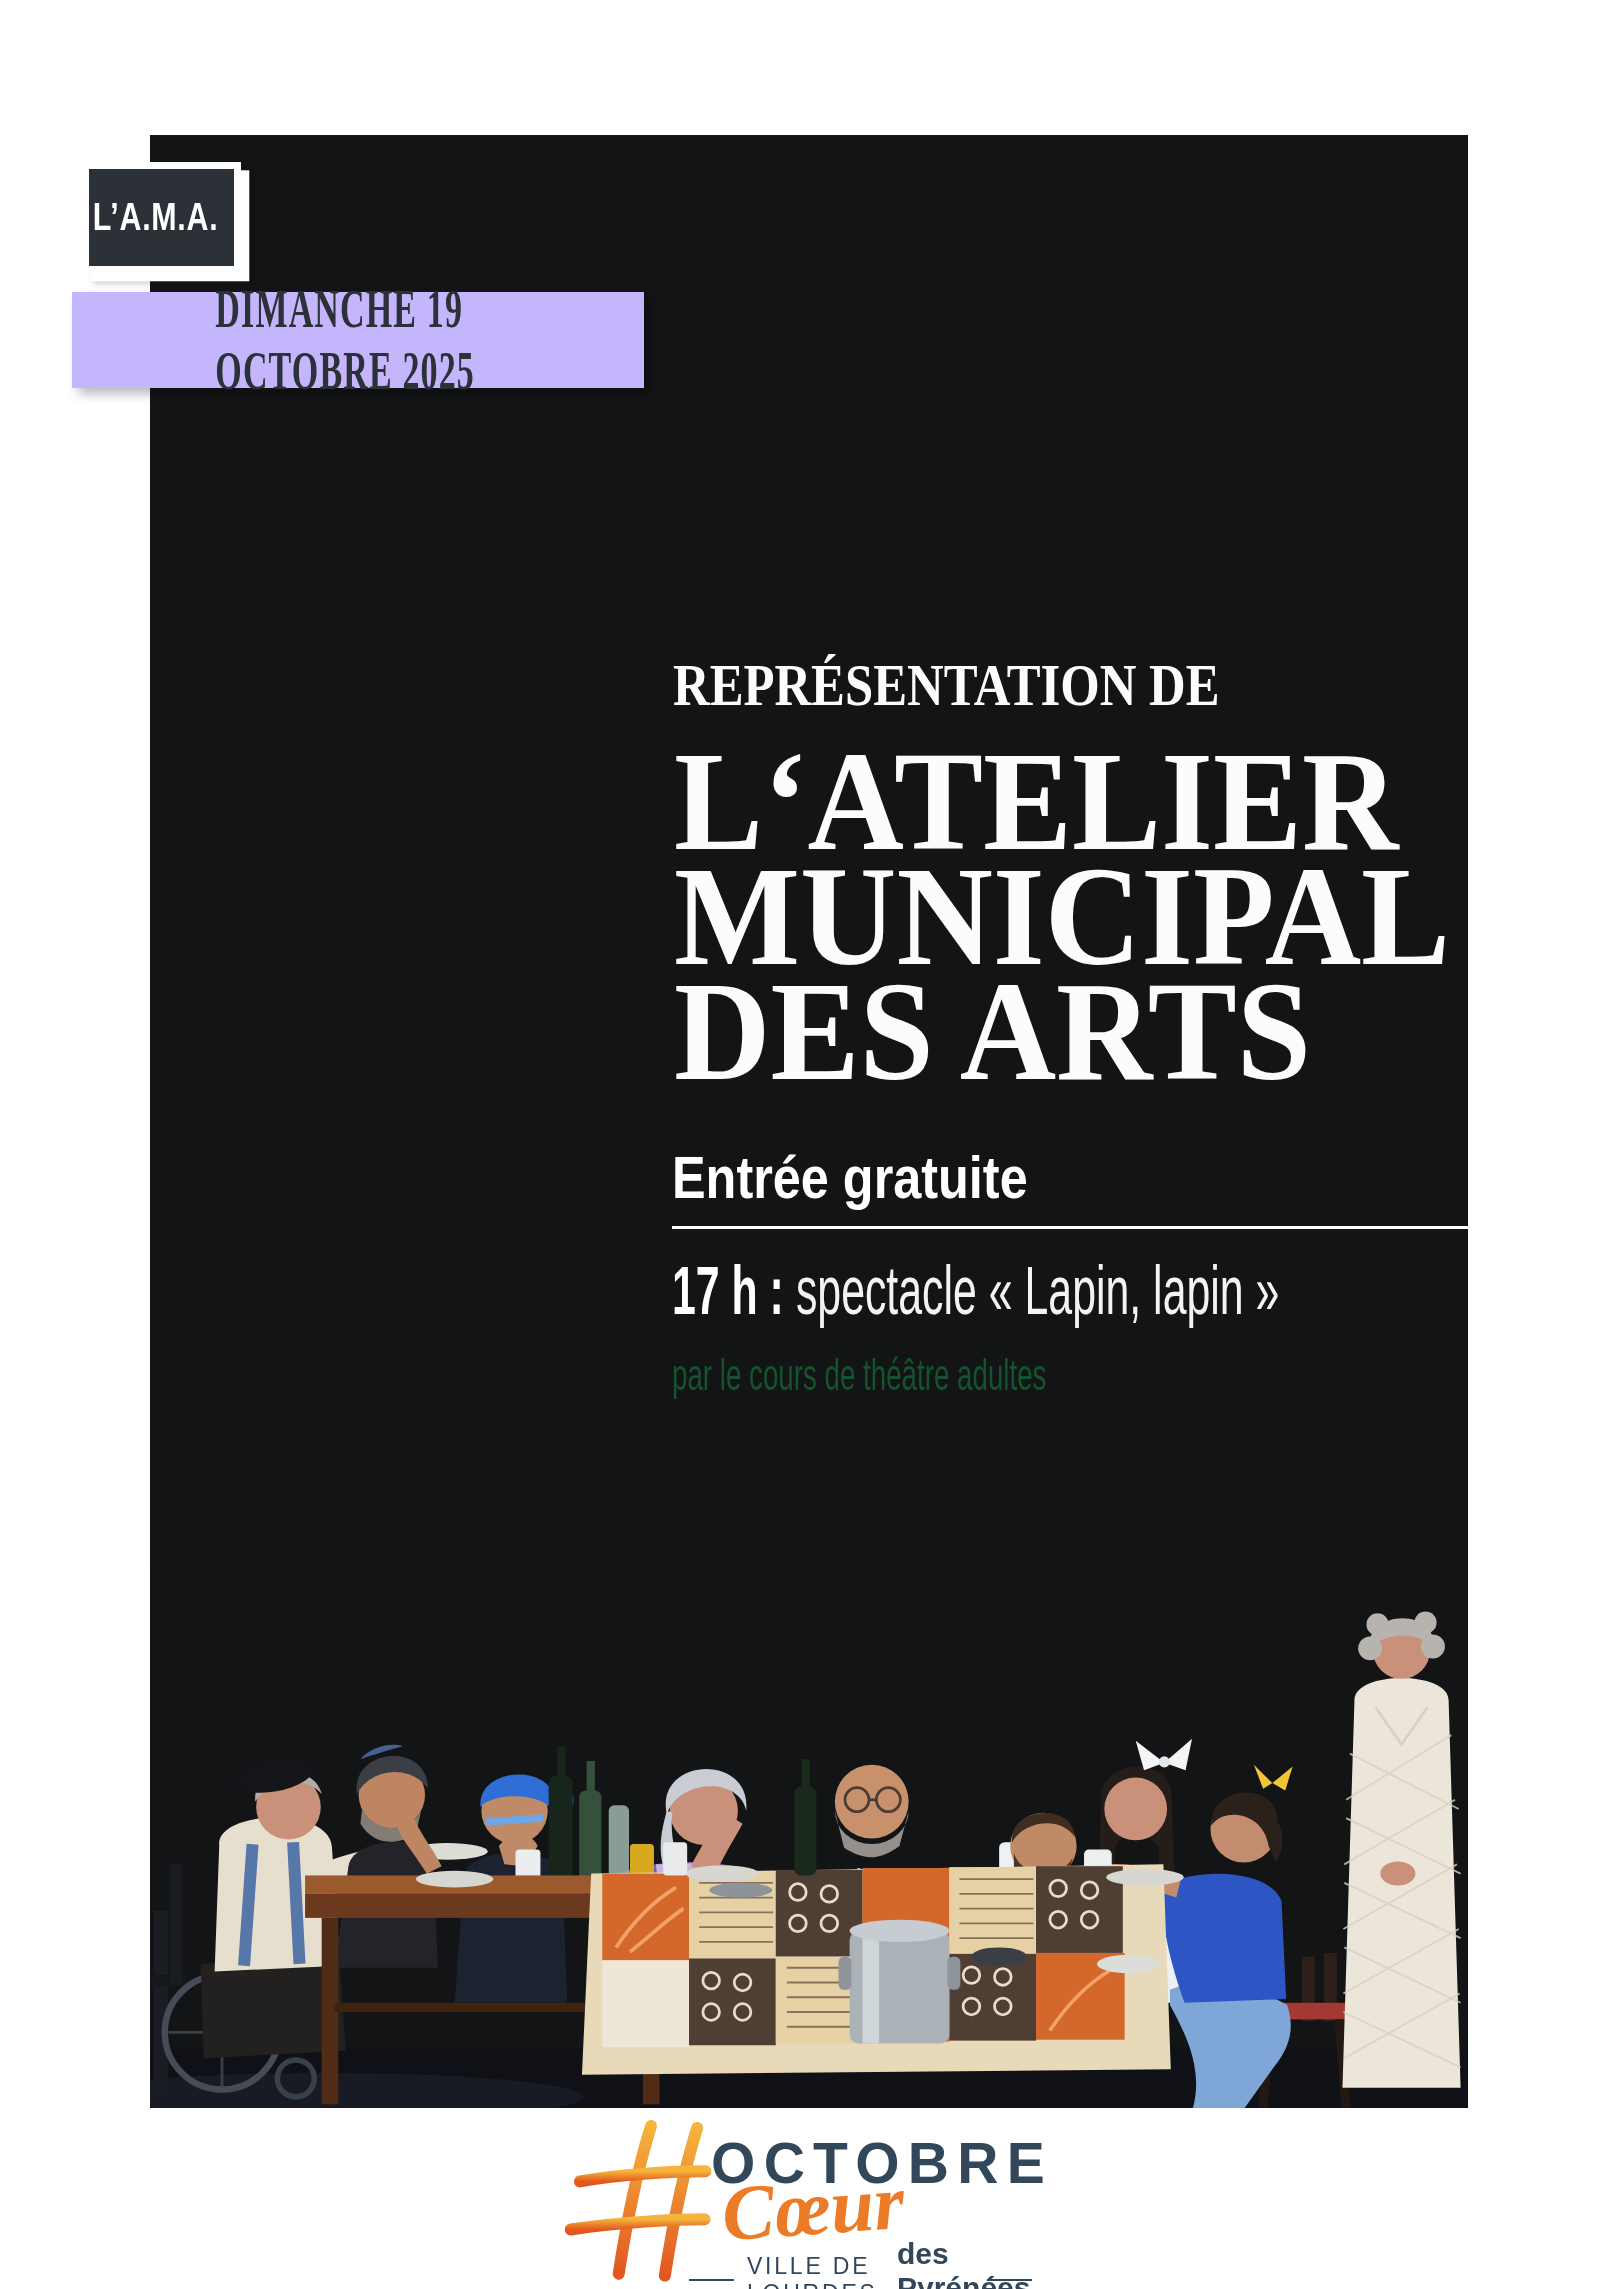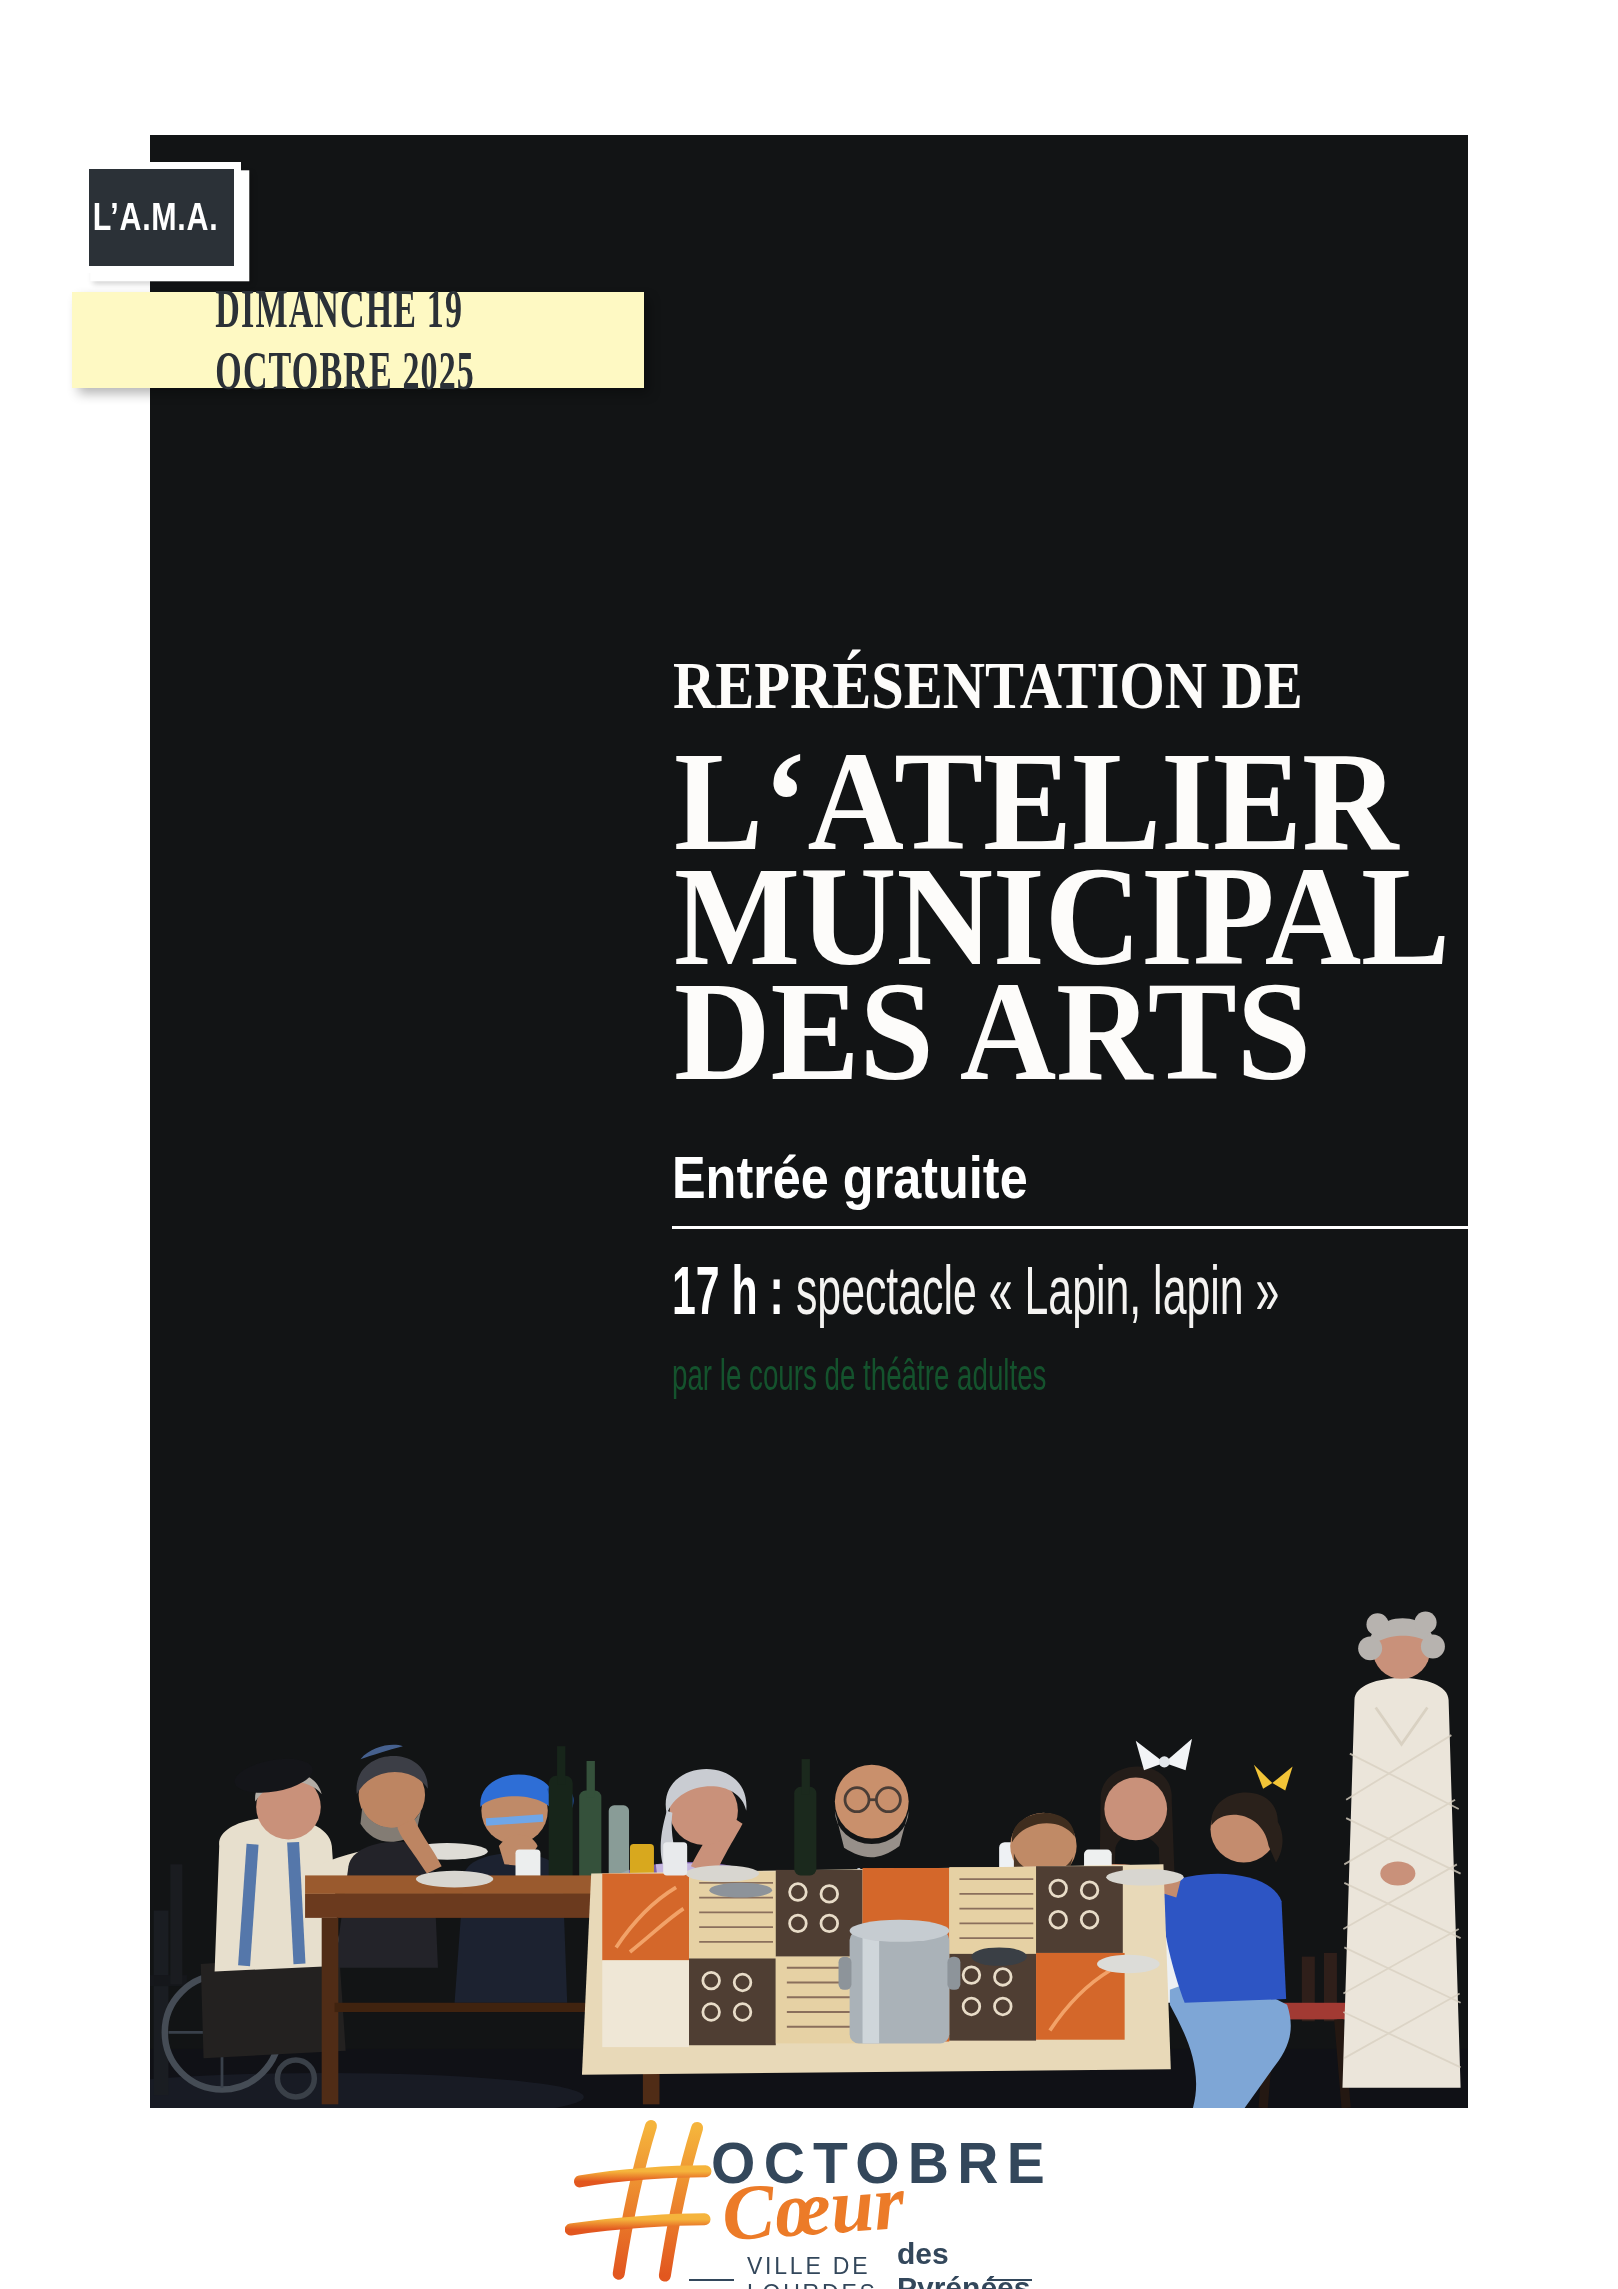--- a/index.html
+++ b/index.html
@@ -11,34 +11,34 @@
   
   .cond{display:inline-block;transform-origin:left center;white-space:nowrap;}
 
   
   .lama-box{left:82px;top:162px;width:159px;height:111px;background:var(--panel-slate,#2b3137);
     border:7.4px solid #ffffff;box-sizing:border-box;box-shadow:8.3px 8.3px 0 #ffffff,11px 11px 5.5px rgba(0,0,0,.18);
     display:flex;align-items:center;justify-content:flex-end;}
   .lama-box .txt{color:#fff;font-weight:bold;font-size:38px;letter-spacing:0.9px;transform:scaleX(.8);transform-origin:center;}
 
   
-  .date-box{left:72px;top:292px;width:572px;height:96px;background:#fef9c3;
+  .date-box{left:72px;top:292px;width:572px;height:96px;background:#c4b5fd;
     box-shadow:5.5px 5.5px 11px rgba(0,0,0,.30);display:flex;align-items:center;padding-left:46px;box-sizing:border-box;}
   .date-box .txt{font-family:"Liberation Serif",serif;font-weight:bold;font-size:54px;letter-spacing:1.8px;
     color:var(--panel-slate,#2b3137);transform:scaleX(.63);}
 
   
   .venue-box{left:78px;top:408px;width:454px;height:118px;background:var(--panel-slate,#2b3137);
     border:7.4px solid #ffffff;box-sizing:border-box;box-shadow:8.3px -8.3px 0 #ffffff,9.2px 7.4px 7.4px rgba(0,0,0,.25);
     display:flex;align-items:center;padding-left:35px;}
   .venue-box .txt{color:#fbfbfb;font-size:50px;font-weight:400;transform:scaleX(.72);}
 
   
   .kicker{left:673px;top:644px;color:#fdfcfa;font-family:"Liberation Serif",serif;font-weight:bold;
-    font-size:68px;line-height:83px;}
+    font-size:59px;line-height:83px;}
   .kicker .cond{transform:scaleX(.86);}
   .big-title{left:674px;top:744px;color:#fdfcfa;font-family:"Liberation Serif",serif;font-weight:bold;
     font-size:142px;line-height:115px;}
   .big-title .cond{transform:scaleX(.94);}
 
   .entree{left:672px;top:1138px;color:#ffffff;font-weight:bold;font-size:60px;line-height:79px;}
   .entree .cond{transform:scaleX(.84);}
 
   .rule{left:672px;top:1226px;width:796px;height:2.8px;background:#ffffff;}
 

